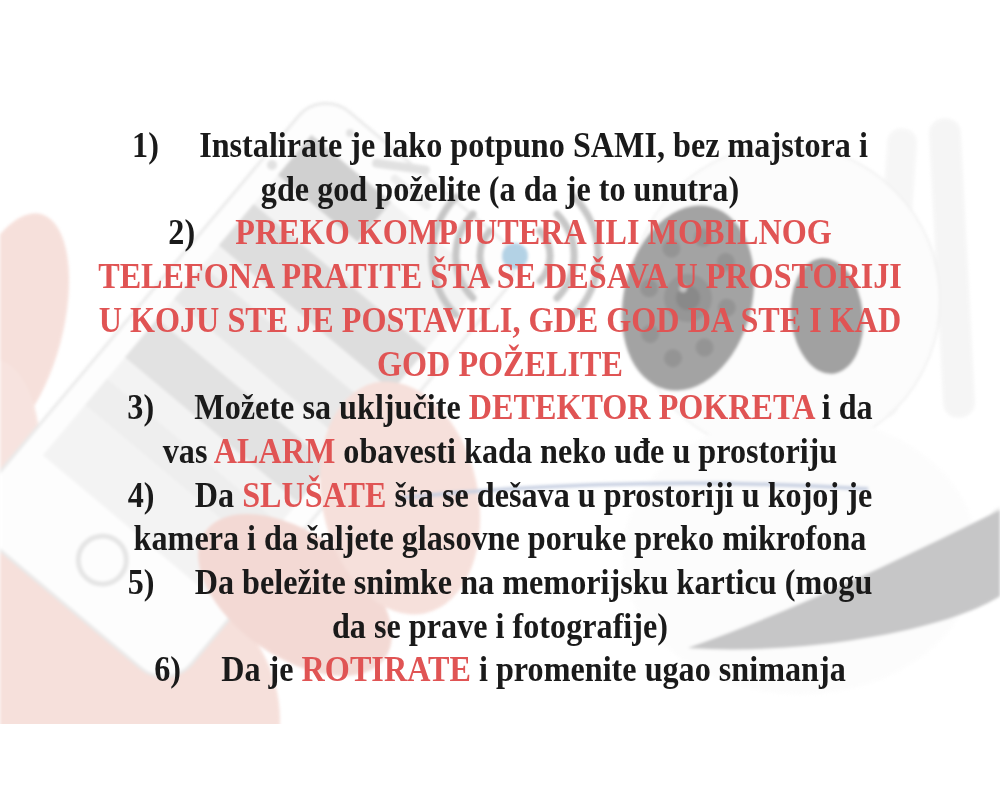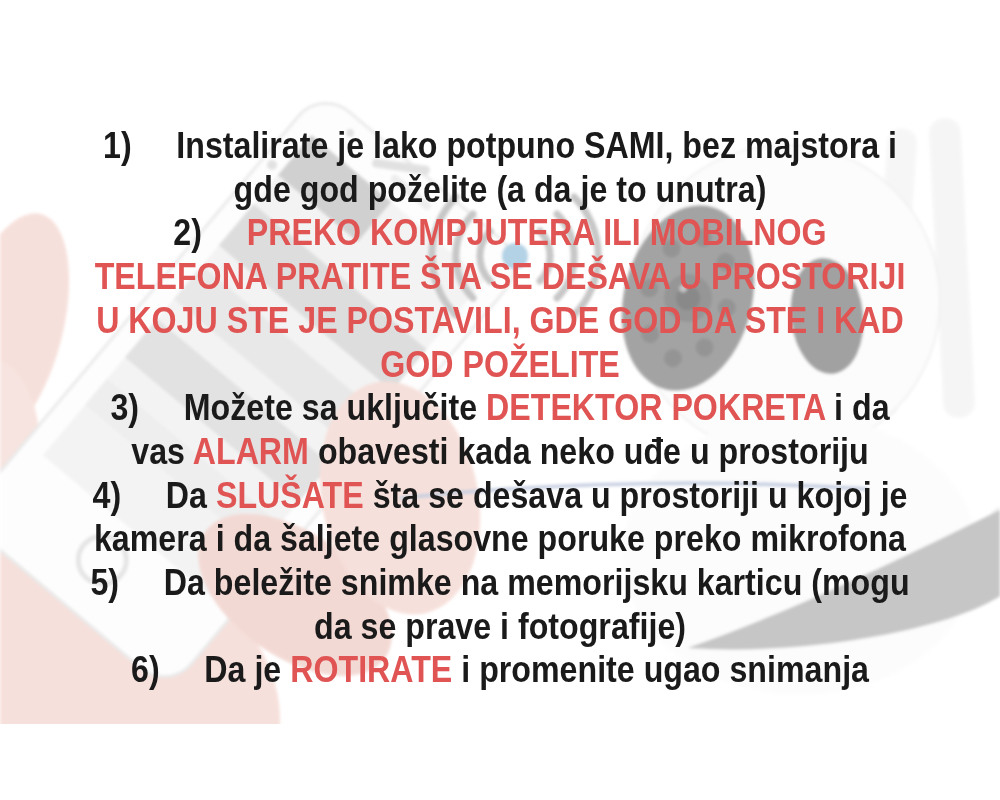--- a/index.html
+++ b/index.html
@@ -1,18 +1,18 @@
 <!DOCTYPE html>
 <html><head>
 <meta charset="utf-8">
 <style>
   html,body{margin:0;padding:0;background:#ffffff;}
   .stage{
     position:relative;width:1000px;height:724px;overflow:hidden;background:#ffffff;
-    font-family:Liberation Sans, sans-serif;
+    font-family:Liberation Serif, serif;
   }
   .photo{
     position:absolute;left:0;top:0;width:1000px;height:800px;
     opacity:.5;filter:blur(1.4px);
   }
   .text-block{
     position:absolute;top:124px;left:calc(50% - 560px);width:1120px;
     transform:scaleX(0.894);transform-origin:50% 0;
     text-align:center;font-weight:bold;font-size:36px;line-height:43.7px;
     color:#1a1a1a;white-space:pre-wrap;z-index:2;

